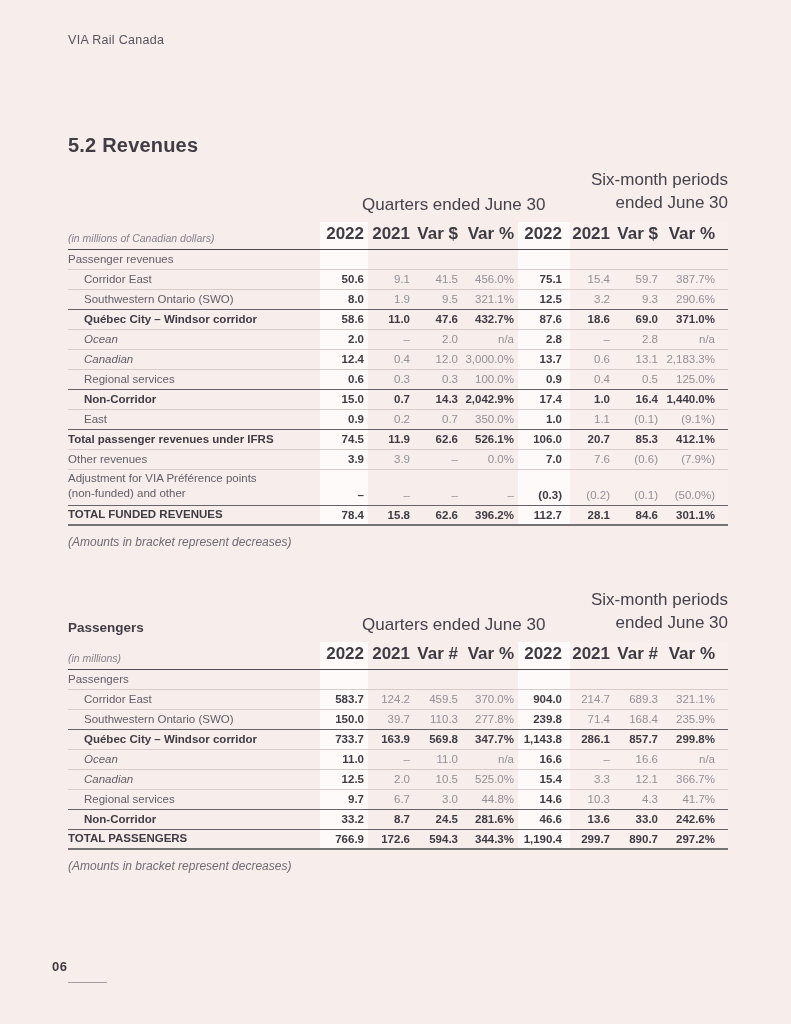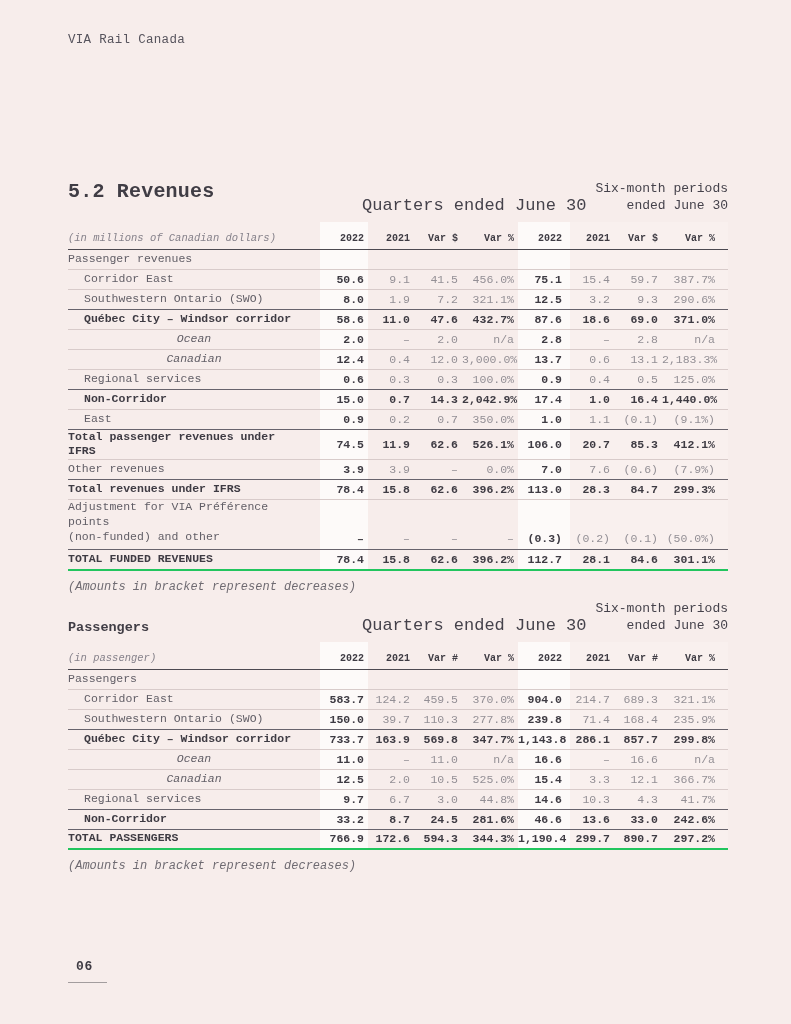--- a/index.html
+++ b/index.html
@@ -1,60 +1,60 @@
 <!DOCTYPE html>
 <html><head>
 <meta charset="utf-8">
 <style>
   * { box-sizing: border-box; }
   body { margin: 0; }
   .page {
     position: relative; width: 791px; height: 1024px;
     background: #f7edeb; overflow: hidden;
-    font-family: Liberation Mono, monospace; color: #3e3b43;
+    font-family: Liberation Sans, sans-serif; color: #3e3b43;
   }
   .brand { position: absolute; left: 68px; top: 33px; font-size: 12.5px; color: #57545d; letter-spacing: .3px; }
-  .title { position: absolute; left: 68px; top: 134px; font-size: 20px; font-weight: 700; color: #403d45; letter-spacing: .2px; margin-top: 46px; }
+  .title { position: absolute; left: 68px; top: 134px; font-size: 20px; font-weight: 700; color: #403d45; letter-spacing: .2px; }
 
   .tblock { position: absolute; left: 68px; width: 660px; }
   #t1 { top: 180px; }
   #t2 { top: 600px; }
 
   .grouprow { display: flex; align-items: flex-end; height: 42px; padding-bottom: 7px; }
   .gr-left { width: 252px; font-size: 13.5px; font-weight: 700; color: #403d45; }
   .gr-q { width: 198px; text-align: center; text-indent: 42px; font-size: 17px; color: #45424b; white-space: nowrap; }
-  .gr-six { flex: 1; text-align: right; font-size: 13px; color: #45424b; white-space: pre-line; line-height: 1.35; }
+  .gr-six { flex: 1; text-align: right; font-size: 17px; color: #45424b; white-space: pre-line; line-height: 1.35; }
 
   table { width: 660px; border-collapse: collapse; table-layout: fixed; }
   thead th {
     vertical-align: bottom; height: 27px; padding: 0 4px 5px 0;
-    font-size: 10px; font-weight: 700; color: #3e3b43; text-align: right;
+    font-size: 17px; font-weight: 700; color: #3e3b43; text-align: right;
     border-bottom: 1.5px solid #4c4950;
   }
   th.label-col { text-align: left; font-weight: 400; font-style: italic; font-size: 10.5px; color: #85818a; padding-right: 0; }
   tbody td { font-size: 11.5px; height: 20px; padding: 0 4px 0 0; text-align: right; vertical-align: middle; color: #938f95; }
   td.label { text-align: left; color: #615e66; padding-right: 16px; white-space: pre-line; line-height: 1.3; }
   td.indent { padding-left: 16px; }
   .c1, .c5 { background: #fdfaf9; }
   .c6, .c7, .c8 { background: #f9f0ee; }
   th.c5, td.c5 { padding-right: 8px; }
   th.c8, td.c8 { padding-right: 13px; }
   tr.top-none > td { border-top: none; }
   tr.top-light > td { border-top: 1px solid #d8cbca; }
   tr.top-dark > td { border-top: 1px solid #67636c; }
-  tr.bottom-thick > td { border-bottom: 2px solid #22c55e; }
+  tr.bottom-thick > td { border-bottom: 2px solid #737373; }
   tr.bold > td.label { font-weight: 700; color: #3e3b43; }
-  tr.italic > td.label { font-style: italic; text-align: center; }
+  tr.italic > td.label { font-style: italic; }
   tr.tall > td { height: 36px; vertical-align: bottom; padding-bottom: 4px; }
   td.val-b { font-weight: 700; color: #3e3b43; }
   td.val-g { color: #938f95; }
 
   .footnote { margin-top: 9px; font-size: 12px; font-style: italic; color: #6f6b72; }
 
-  .pagenum { position: absolute; left: 76px; top: 959px; font-size: 13px; font-weight: 700; color: #3e3b43; letter-spacing: .6px; }
+  .pagenum { position: absolute; left: 52px; top: 959px; font-size: 13px; font-weight: 700; color: #3e3b43; letter-spacing: .6px; }
   .pagenum-line { position: absolute; left: 68px; top: 982px; width: 39px; border-top: 1px solid #a39d9e; }
 </style>
 </head>
 <body>
 
 <div class="page">
   <div class="brand">VIA Rail Canada</div>
   <div class="title">5.2 Revenues</div>
 
   <div class="tblock" id="t1">
@@ -109,21 +109,21 @@
             <td class="c4 val-g">456.0%</td>
             <td class="c5 val-b">75.1</td>
             <td class="c6 val-g">15.4</td>
             <td class="c7 val-g">59.7</td>
             <td class="c8 val-g">387.7%</td>
           </tr>
           <tr class="top-light">
             <td class="label indent">Southwestern Ontario (SWO)</td>
             <td class="c1 val-b">8.0</td>
             <td class="c2 val-g">1.9</td>
-            <td class="c3 val-g">7.2</td>
+            <td class="c3 val-g">9.5</td>
             <td class="c4 val-g">321.1%</td>
             <td class="c5 val-b">12.5</td>
             <td class="c6 val-g">3.2</td>
             <td class="c7 val-g">9.3</td>
             <td class="c8 val-g">290.6%</td>
           </tr>
           <tr class="top-dark bold">
             <td class="label indent">Québec City – Windsor corridor</td>
             <td class="c1 val-b">58.6</td>
             <td class="c2 val-b">11.0</td>
@@ -203,31 +203,20 @@
           <tr class="top-light">
             <td class="label">Other revenues</td>
             <td class="c1 val-b">3.9</td>
             <td class="c2 val-g">3.9</td>
             <td class="c3 val-g">–</td>
             <td class="c4 val-g">0.0%</td>
             <td class="c5 val-b">7.0</td>
             <td class="c6 val-g">7.6</td>
             <td class="c7 val-g">(0.6)</td>
             <td class="c8 val-g">(7.9%)</td>
-          </tr>
-          <tr class="top-dark bold">
-            <td class="label">Total revenues under IFRS</td>
-            <td class="c1 val-b">78.4</td>
-            <td class="c2 val-b">15.8</td>
-            <td class="c3 val-b">62.6</td>
-            <td class="c4 val-b">396.2%</td>
-            <td class="c5 val-b">113.0</td>
-            <td class="c6 val-b">28.3</td>
-            <td class="c7 val-b">84.7</td>
-            <td class="c8 val-b">299.3%</td>
           </tr>
           <tr class="top-light tall">
             <td class="label">Adjustment for VIA Préférence points
 (non-funded) and other</td>
             <td class="c1 val-b">–</td>
             <td class="c2 val-g">–</td>
             <td class="c3 val-g">–</td>
             <td class="c4 val-g">–</td>
             <td class="c5 val-b">(0.3)</td>
             <td class="c6 val-g">(0.2)</td>
@@ -264,21 +253,21 @@
           <col style="width:46px">
           <col style="width:48px">
         <col style="width:56px">
           <col style="width:52px">
           <col style="width:44px">
           <col style="width:48px">
           <col style="width:66px">
       </colgroup>
       <thead>
           <tr>
-            <th class="label-col">(in passenger)</th>
+            <th class="label-col">(in millions)</th>
             <th class="c1">2022</th>
             <th class="c2">2021</th>
             <th class="c3">Var #</th>
             <th class="c4">Var %</th>
             <th class="c5">2022</th>
             <th class="c6">2021</th>
             <th class="c7">Var #</th>
             <th class="c8">Var %</th>
           </tr>
         </thead>

